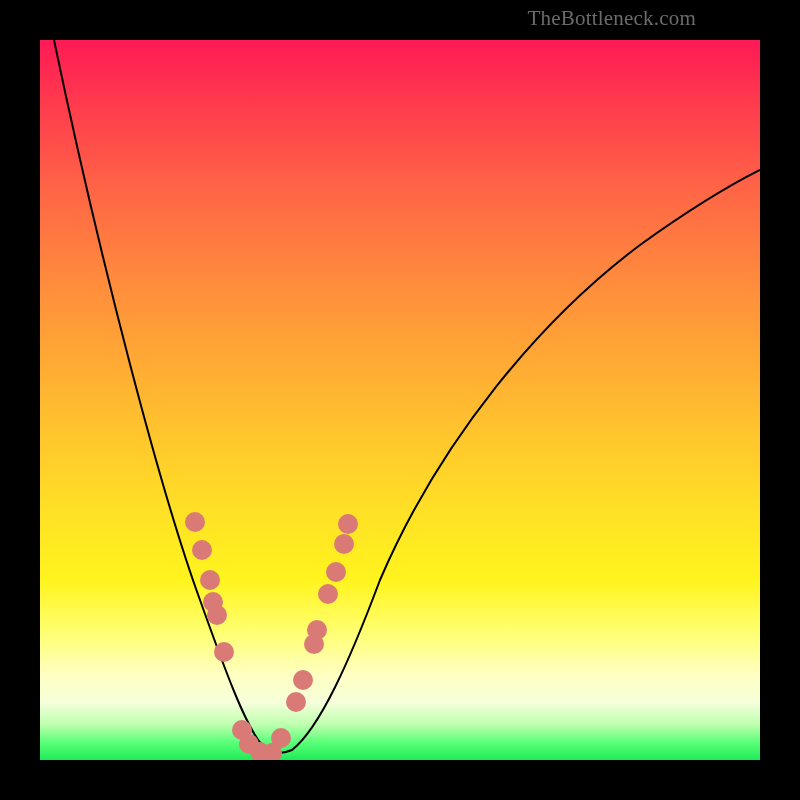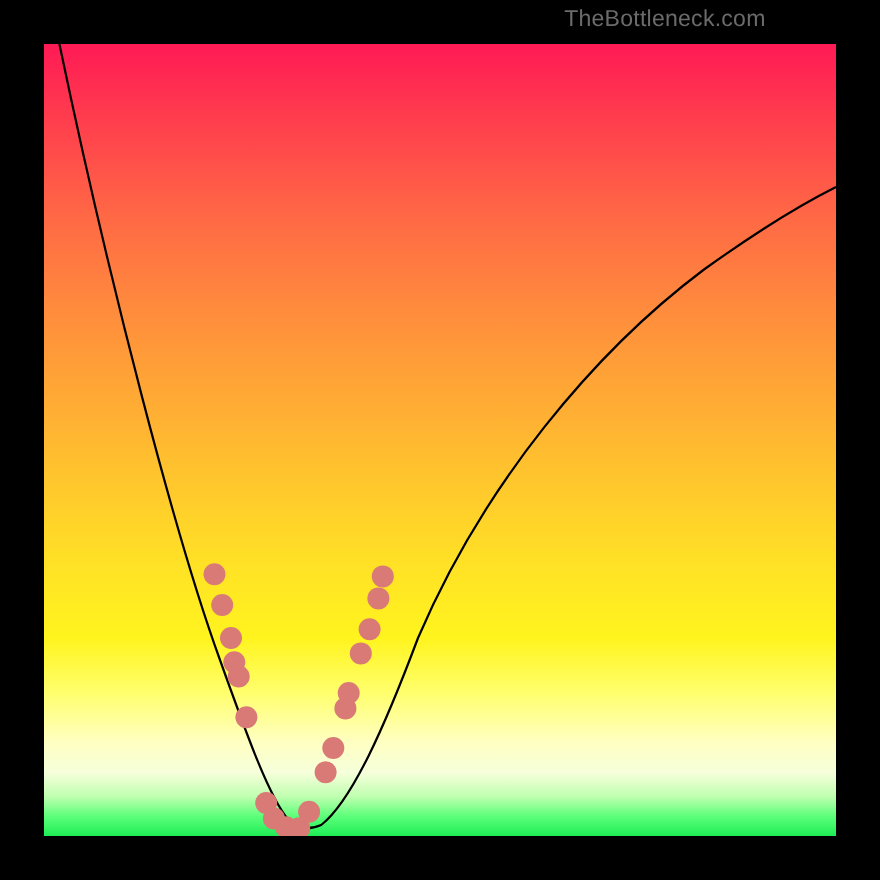--- a/index.html
+++ b/index.html
@@ -11,20 +11,21 @@
     overflow: hidden;
     font-family: Arial, Helvetica, sans-serif;
   }
   .frame {
     position: absolute;
     top: 0;
     left: 0;
     width: 706px;
     height: 800px;
     background: #000;
+    font-family: Liberation Serif, serif;
   }
   .plot-area {
     position: absolute;
     top: 40px;
     left: 40px;
     width: 720px;
     height: 720px;
     
     background: linear-gradient(to bottom,
       #ff1a55 0%,

